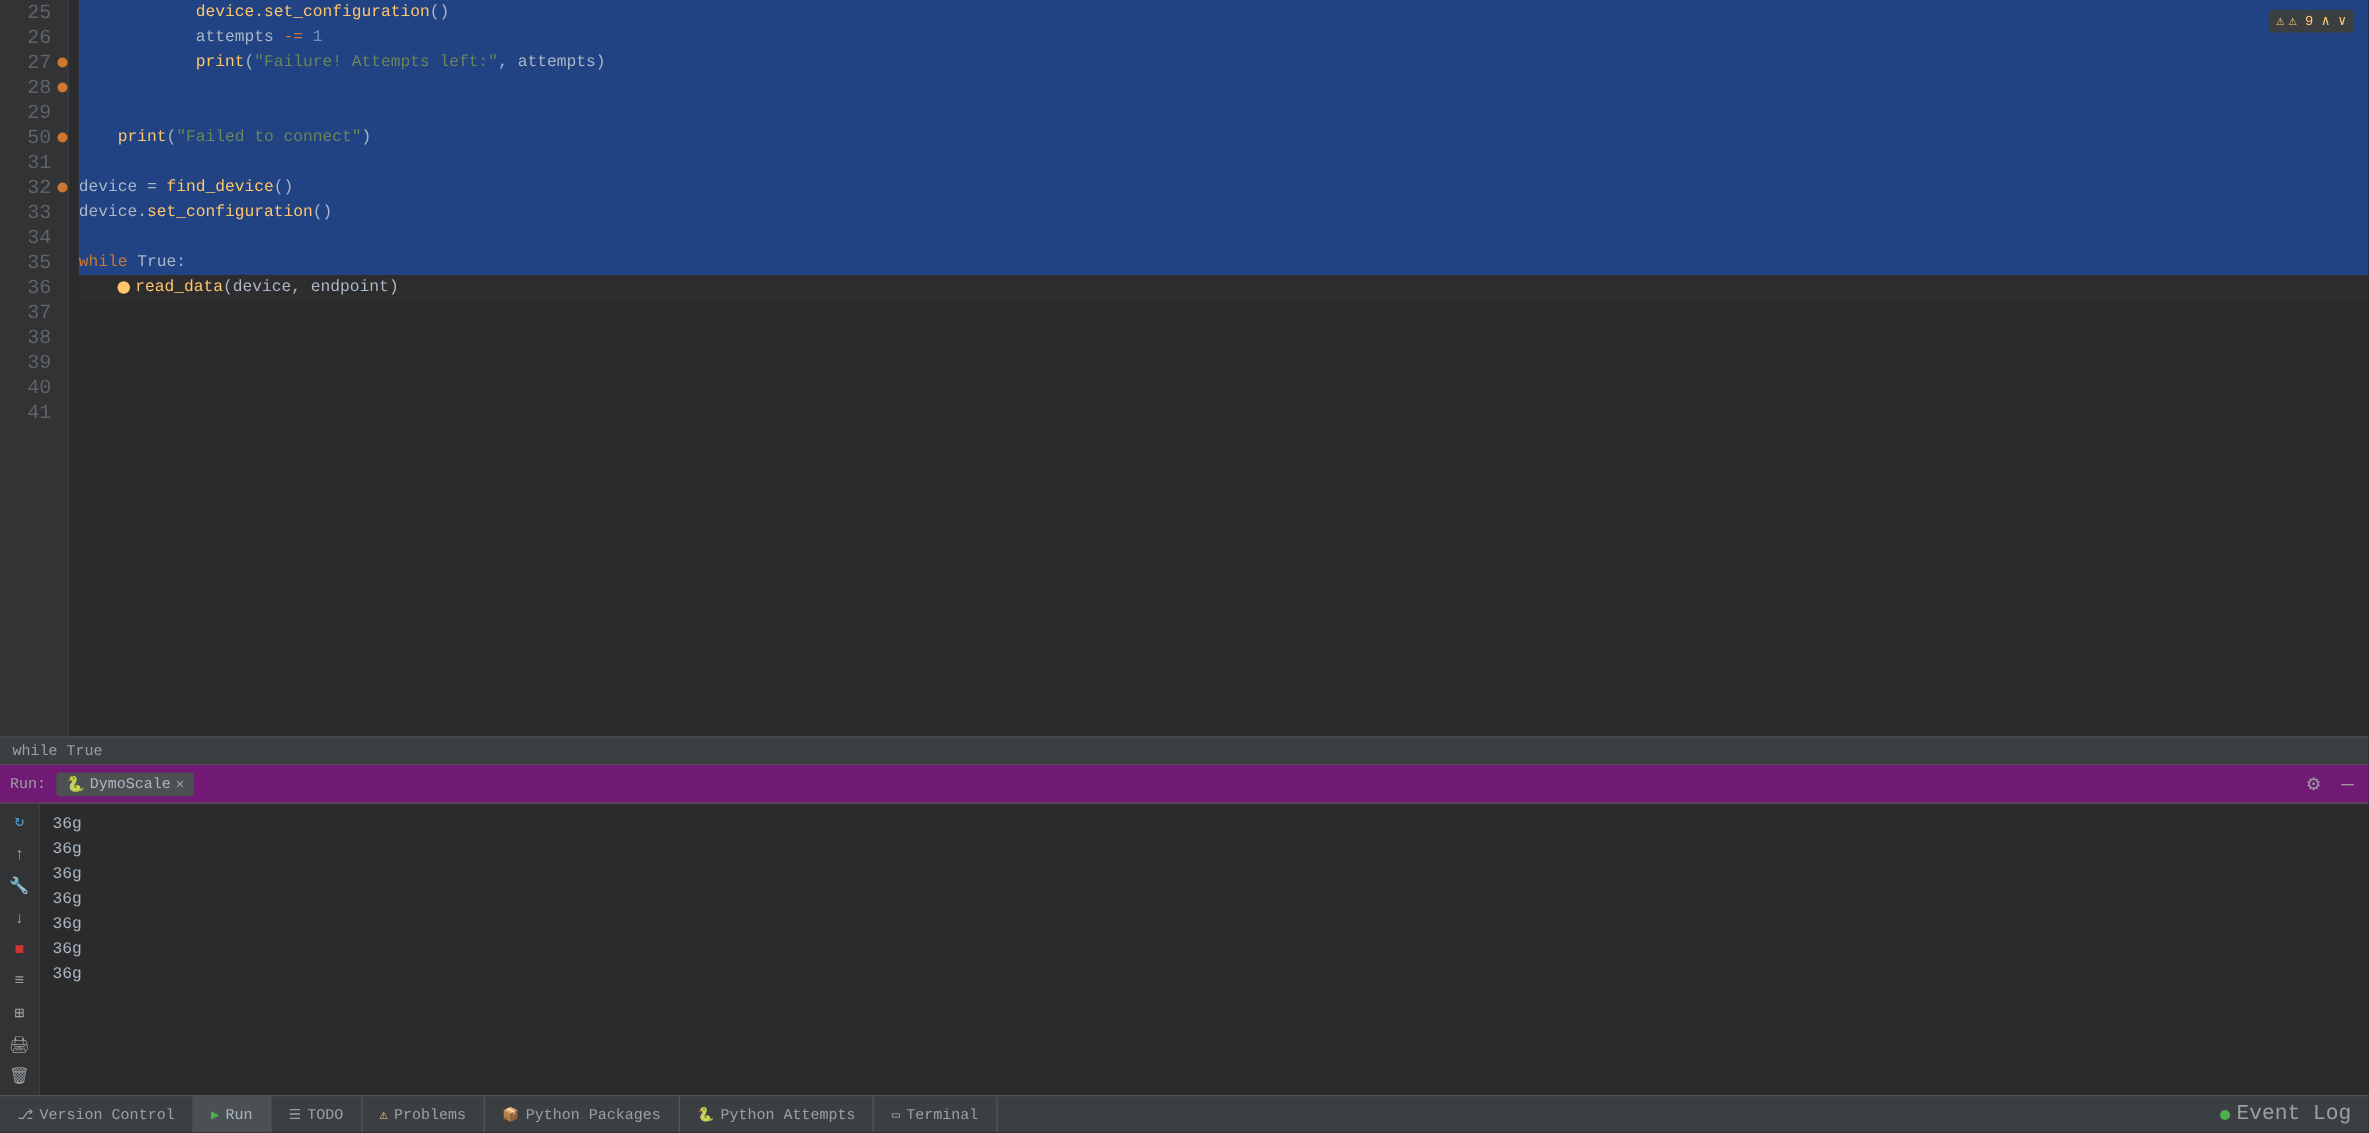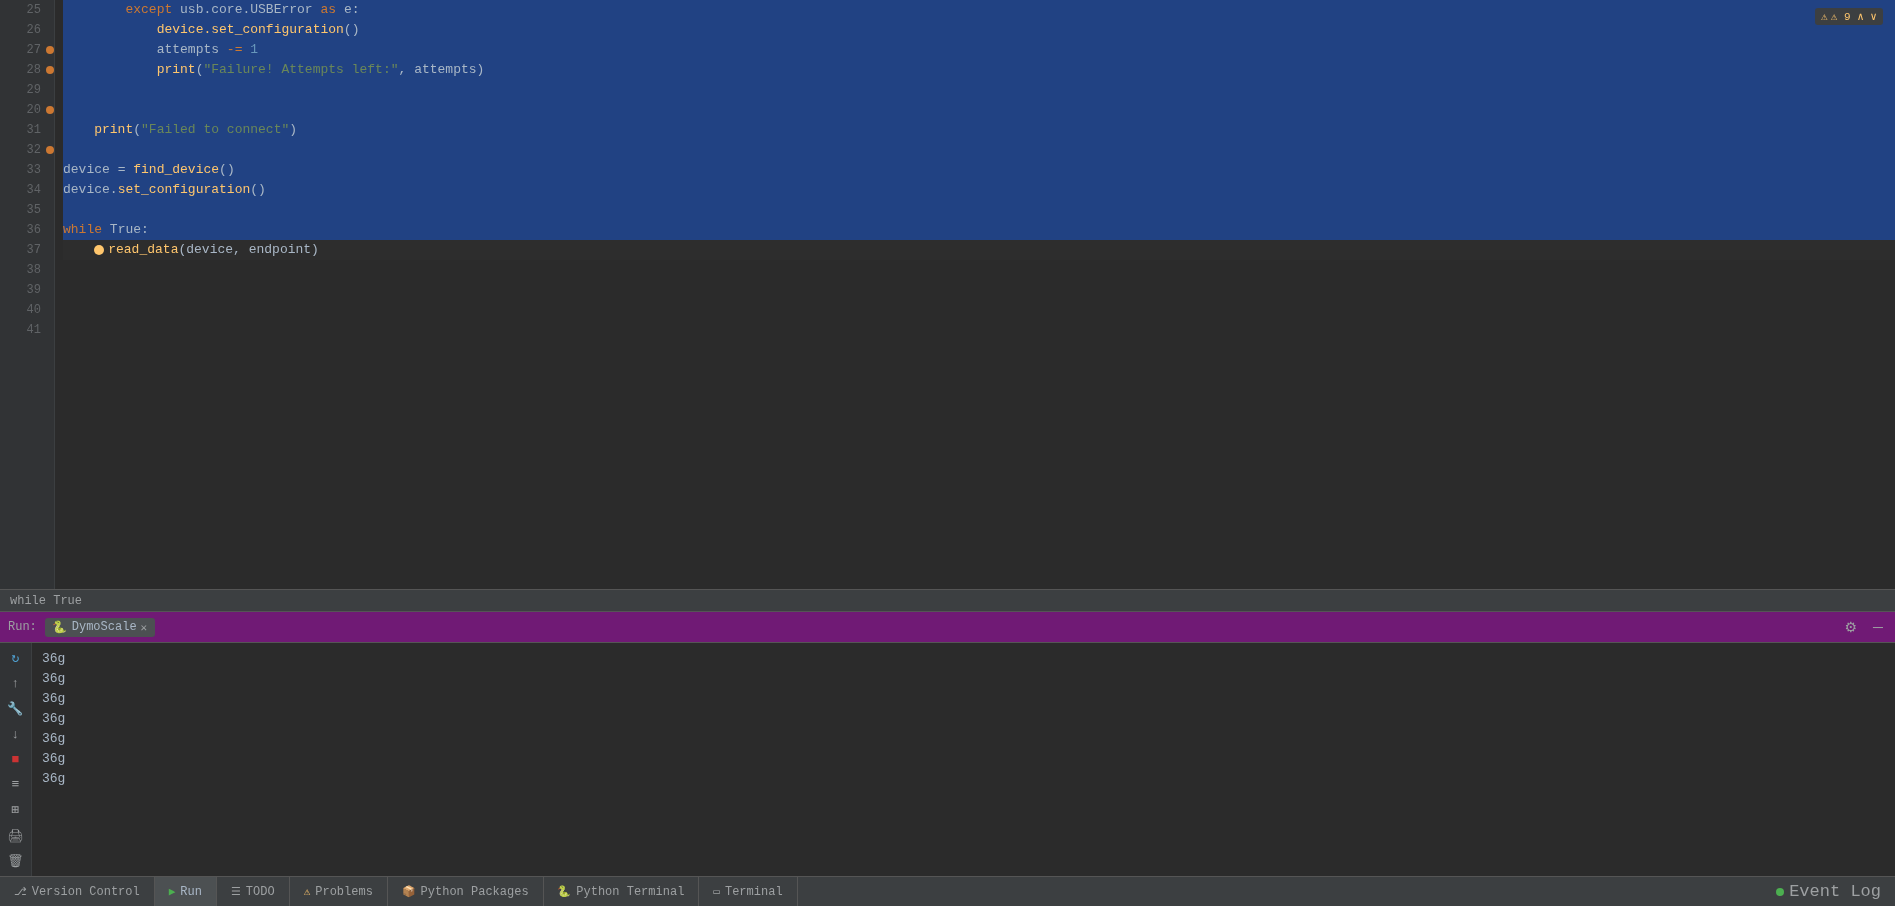--- a/index.html
+++ b/index.html
@@ -40,21 +40,21 @@
       padding-right: 8px;
       padding-top: 0;
       user-select: none;
       flex-shrink: 0;
       border-right: 1px solid #3c3f41;
     }
 
     .line-number {
       height: 20px;
       line-height: 20px;
-      font-size: 12px;
+      font-size: 16px;
       padding-right: 5px;
       position: relative;
     }
 
     .line-number.breakpoint::before {
       content: '';
       position: absolute;
       right: -8px;
       top: 50%;
       transform: translateY(-50%);
@@ -296,36 +296,35 @@
 
 <div class="editor-area">
   <div class="code-editor">
     <div class="line-numbers">
 
       <div class="line-number">25</div>
       <div class="line-number">26</div>
       <div class="line-number breakpoint">27</div>
       <div class="line-number breakpoint">28</div>
       <div class="line-number">29</div>
-      <div class="line-number breakpoint">20</div>
+      <div class="line-number breakpoint">50</div>
       <div class="line-number">31</div>
       <div class="line-number breakpoint">32</div>
       <div class="line-number">33</div>
       <div class="line-number">34</div>
       <div class="line-number">35</div>
       <div class="line-number">36</div>
       <div class="line-number">37</div>
       <div class="line-number">38</div>
       <div class="line-number">39</div>
       <div class="line-number">40</div>
       <div class="line-number">41</div>
     </div>
     <div class="code-content">
 
-      <div class="code-line selected">        <span class="kw">except</span> <span class="var">usb.core.USBError</span> <span class="kw">as</span> <span class="var">e:</span></div>
 
       <div class="code-line selected">            <span class="fn">device.set_configuration</span><span class="bracket">()</span></div>
 
       <div class="code-line selected">            <span class="var">attempts</span> <span class="kw">-=</span> <span class="num">1</span></div>
 
       <div class="code-line selected">            <span class="fn">print</span><span class="bracket">(</span><span class="str">"Failure! Attempts left:"</span><span class="bracket">,</span> <span class="var">attempts</span><span class="bracket">)</span></div>
 
       <div class="code-line selected"></div>
 
 
@@ -415,21 +414,21 @@
   <div class="bottom-tab">
     <span class="bottom-tab-icon" style="color:#ffc66d;">⚠</span>
     <span>Problems</span>
   </div>
   <div class="bottom-tab">
     <span class="bottom-tab-icon">📦</span>
     <span>Python Packages</span>
   </div>
   <div class="bottom-tab">
     <span class="bottom-tab-icon">🐍</span>
-    <span>Python Terminal</span>
+    <span>Python Attempts</span>
   </div>
   <div class="bottom-tab">
     <span class="bottom-tab-icon">▭</span>
     <span>Terminal</span>
   </div>
   <div class="spacer"></div>
   <div class="event-log-tab">
     <span class="event-log-dot"></span>
     <span>Event Log</span>
   </div>

